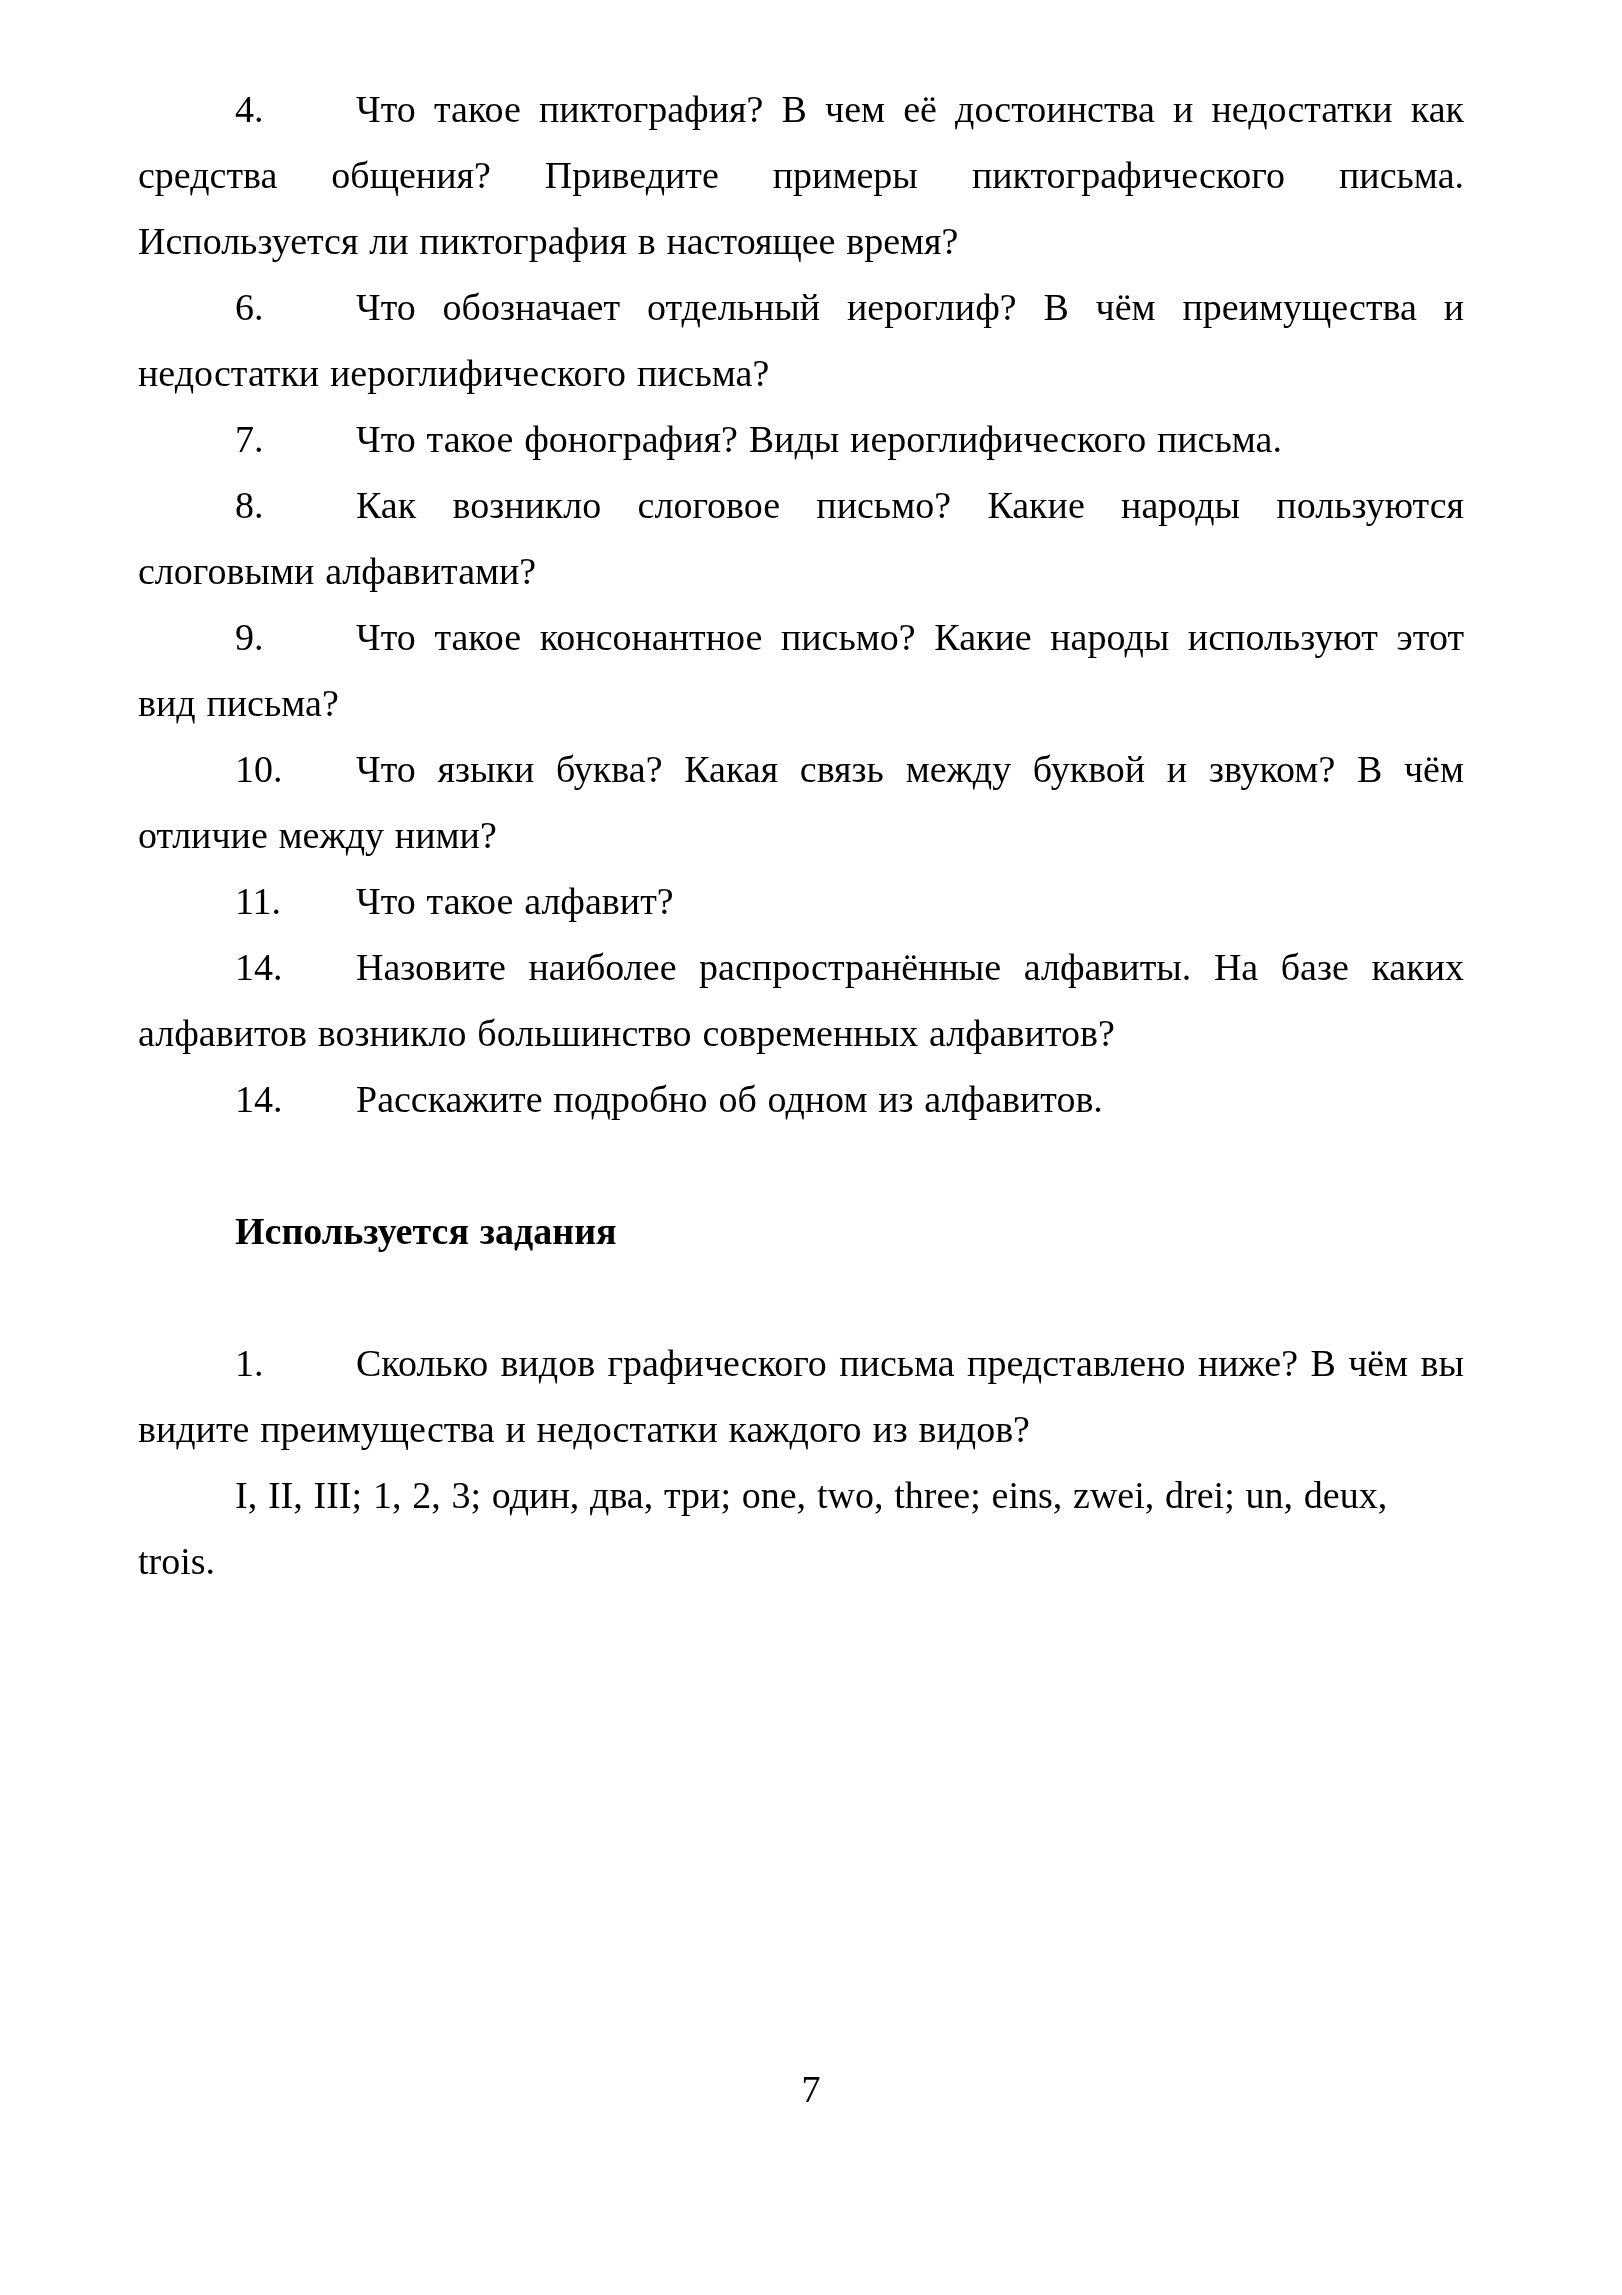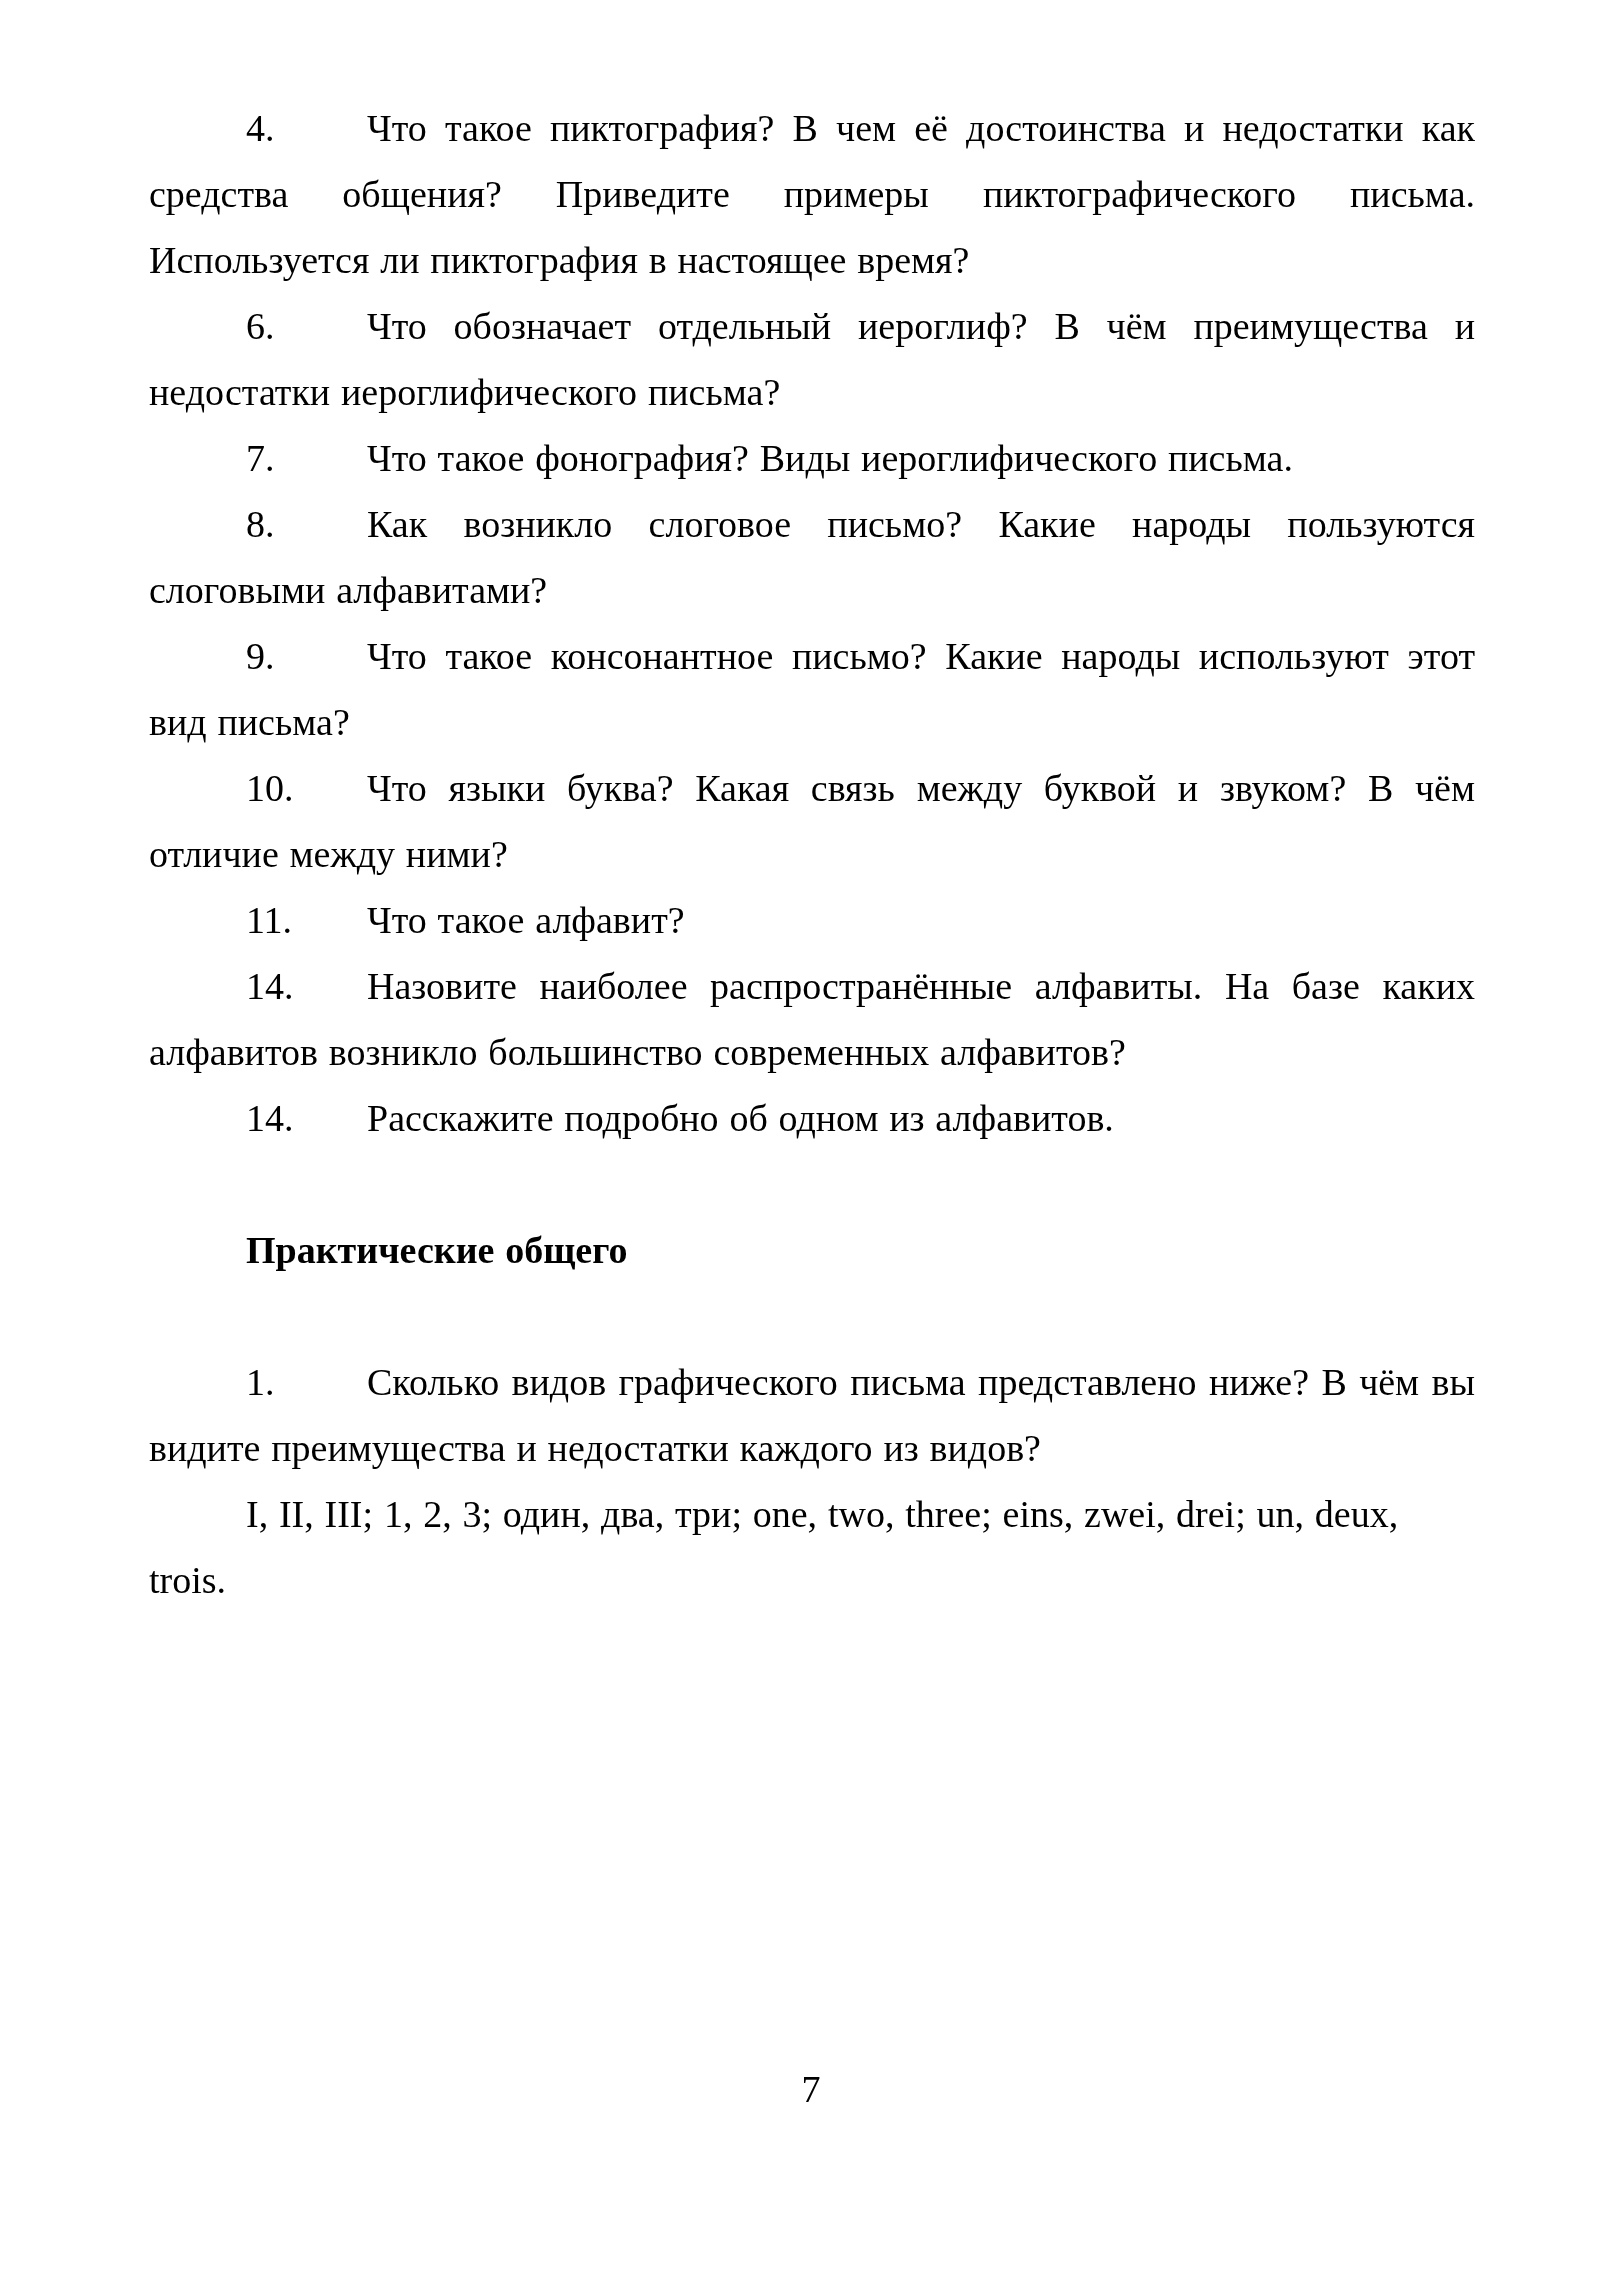--- a/index.html
+++ b/index.html
@@ -11,24 +11,24 @@
     position: relative;
     width: 1622px;
     height: 2295px;
     background: #ffffff;
     color: #000000;
     font-family: "Liberation Serif", "DejaVu Serif", serif;
     overflow: hidden;
   }
   .content {
     position: absolute;
-    left: 149px;
+    left: 138px;
     top: 0;
     width: 1326px;
-    padding-top: 95px;
+    padding-top: 76px;
   }
   .para {
     margin: 0;
     font-size: 38px;
     line-height: 66px;
     text-align: justify;
     text-indent: 97px;
     word-spacing: 1.3px;
   }
   .para .num {
@@ -81,21 +81,21 @@
     <p class="para">
       <span class="num">11.</span><span>Что такое алфавит?</span>
     </p>
     <p class="para">
       <span class="num">14.</span><span>Назовите наиболее распространённые алфавиты. На базе каких алфавитов возникло большинство современных алфавитов?</span>
     </p>
     <p class="para">
       <span class="num">14.</span><span>Расскажите подробно об одном из алфавитов.</span>
     </p>
 
-    <p class="para heading">Практические общего</p>
+    <p class="para heading">Используется задания</p>
 
     <p class="para">
       <span class="num">1.</span><span>Сколько видов графического письма представлено ниже? В чём вы видите преимущества и недостатки каждого из видов?</span>
     </p>
 
     <p class="para examples">I, II, III; 1, 2, 3; один, два, три; one, two, three; eins, zwei, drei; un, deux, trois.</p>
 
   </div>
 
   <div class="pagenum">7</div>

